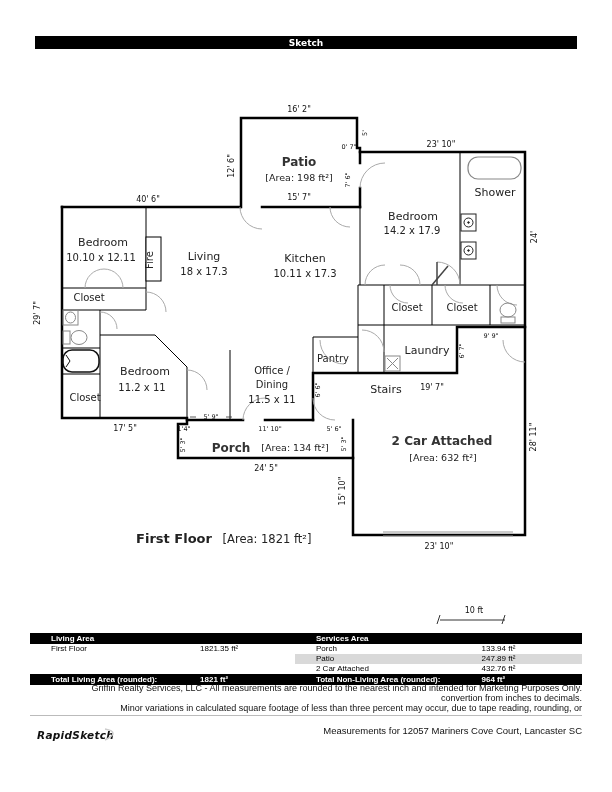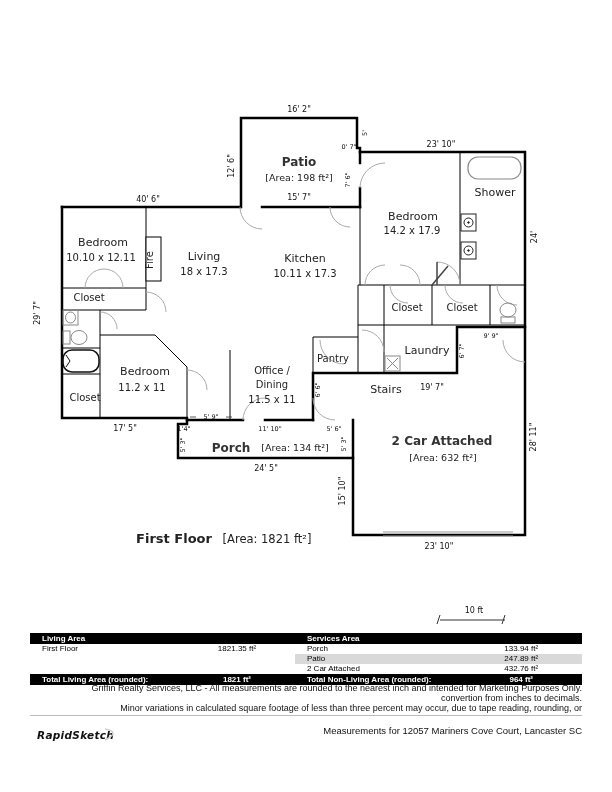--- a/index.html
+++ b/index.html
@@ -15,34 +15,37 @@
   .room{font-size:11px;fill:#222;}
   .room-s{font-size:10px;fill:#222;}
   .room-b{font-size:12px;font-weight:bold;fill:#333;}
   .area{font-size:9.5px;fill:#222;}
   .ff{font-size:13px;font-weight:bold;fill:#222;}
   .ffa{font-size:11.5px;fill:#222;}
   
   .areas-table{position:absolute;left:30px;top:633px;width:552px;font-size:8px;}
   .t-row{display:grid;grid-template-columns:27% 21% 30% 22%;line-height:10px;}
   .t-head,.t-total{background:#000;color:#fff;font-weight:bold;line-height:11px;}
-  .cell{padding:0 12px;white-space:nowrap;overflow:hidden;}
-  .val{text-align:center;}
+  .cell{padding:0 21px;white-space:nowrap;overflow:hidden;}
+  .val{text-align:left;}
   .shaded{background:#d9d9d9;}
   
   .footer{position:absolute;left:30px;top:684px;width:552px;text-align:right;font-size:9px;line-height:9.8px;color:#111;}
   .rule{border-top:1px solid #bbb;margin-top:2px;}
   .address{margin-top:10px;font-size:9.5px;}
   .logo{position:absolute;left:35px;top:726px;}
 </style>
 </head>
 <body>
 
 <div class="page">
 
+  <div class="sketch-bar">
+    <span>Sketch</span>
+  </div>
 
   <svg class="plan" width="612" height="630" viewBox="0 0 612 630">
 
     <g stroke="#000" stroke-width="2.5" fill="none" stroke-linecap="square">
       <path d="M241,207 L241,118 L357,118 L357,148 L360,148 L360,163"></path>
       <path d="M360,188 L360,207"></path>
       <path d="M360,152 L525,152 L525,327"></path>
       <path d="M62,207 H240 M262,207 H360"></path>
       <path d="M62,207 V418 H187 V424 H178 V458 H353 V420"></path>
       <path d="M187,420 H243 M265,420 H313"></path>

